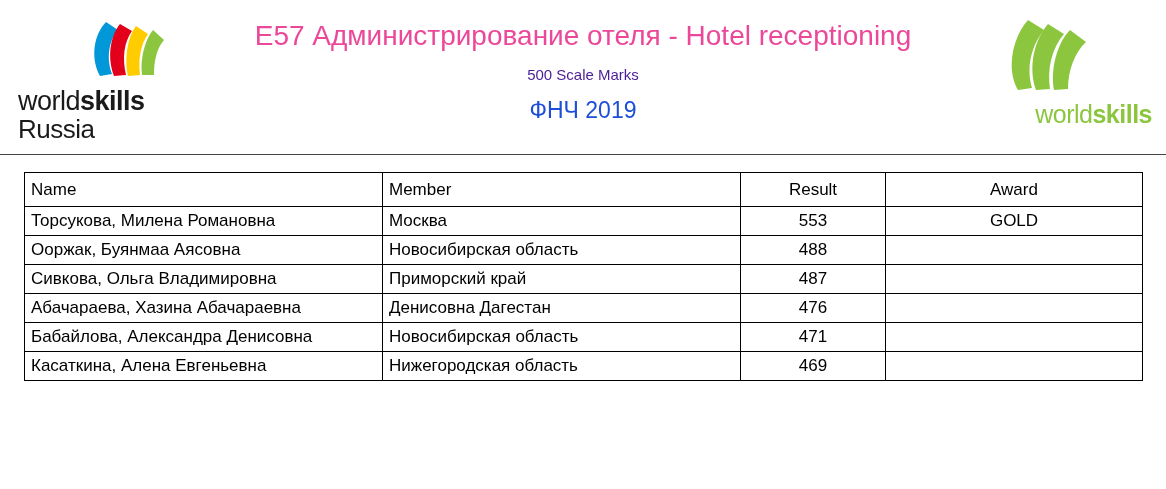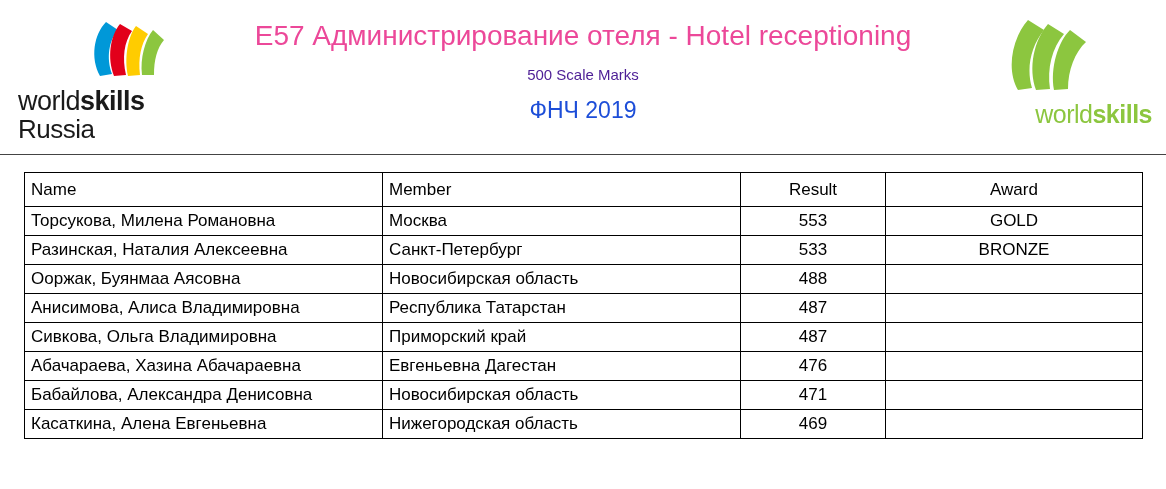--- a/index.html
+++ b/index.html
@@ -182,46 +182,34 @@
         </tr>
       </thead>
       <tbody>
         <tr>
           <td class="t-name">Торсукова, Милена Романовна</td>
           <td class="t-member">Москва</td>
           <td class="t-result">553</td>
           <td class="t-award">GOLD</td>
         </tr>
         <tr>
-          <td class="t-name">Разинская, Наталия Алексеевна</td>
-          <td class="t-member">Санкт-Петербург</td>
-          <td class="t-result">533</td>
-          <td class="t-award">BRONZE</td>
-        </tr>
-        <tr>
           <td class="t-name">Ооржак, Буянмаа Аясовна</td>
           <td class="t-member">Новосибирская область</td>
           <td class="t-result">488</td>
           <td class="t-award"></td>
         </tr>
         <tr>
-          <td class="t-name">Анисимова, Алиса Владимировна</td>
-          <td class="t-member">Республика Татарстан</td>
-          <td class="t-result">487</td>
-          <td class="t-award"></td>
-        </tr>
-        <tr>
           <td class="t-name">Сивкова, Ольга Владимировна</td>
           <td class="t-member">Приморский край</td>
           <td class="t-result">487</td>
           <td class="t-award"></td>
         </tr>
         <tr>
           <td class="t-name">Абачараева, Хазина Абачараевна</td>
-          <td class="t-member">Евгеньевна Дагестан</td>
+          <td class="t-member">Денисовна Дагестан</td>
           <td class="t-result">476</td>
           <td class="t-award"></td>
         </tr>
         <tr>
           <td class="t-name">Бабайлова, Александра Денисовна</td>
           <td class="t-member">Новосибирская область</td>
           <td class="t-result">471</td>
           <td class="t-award"></td>
         </tr>
         <tr>

